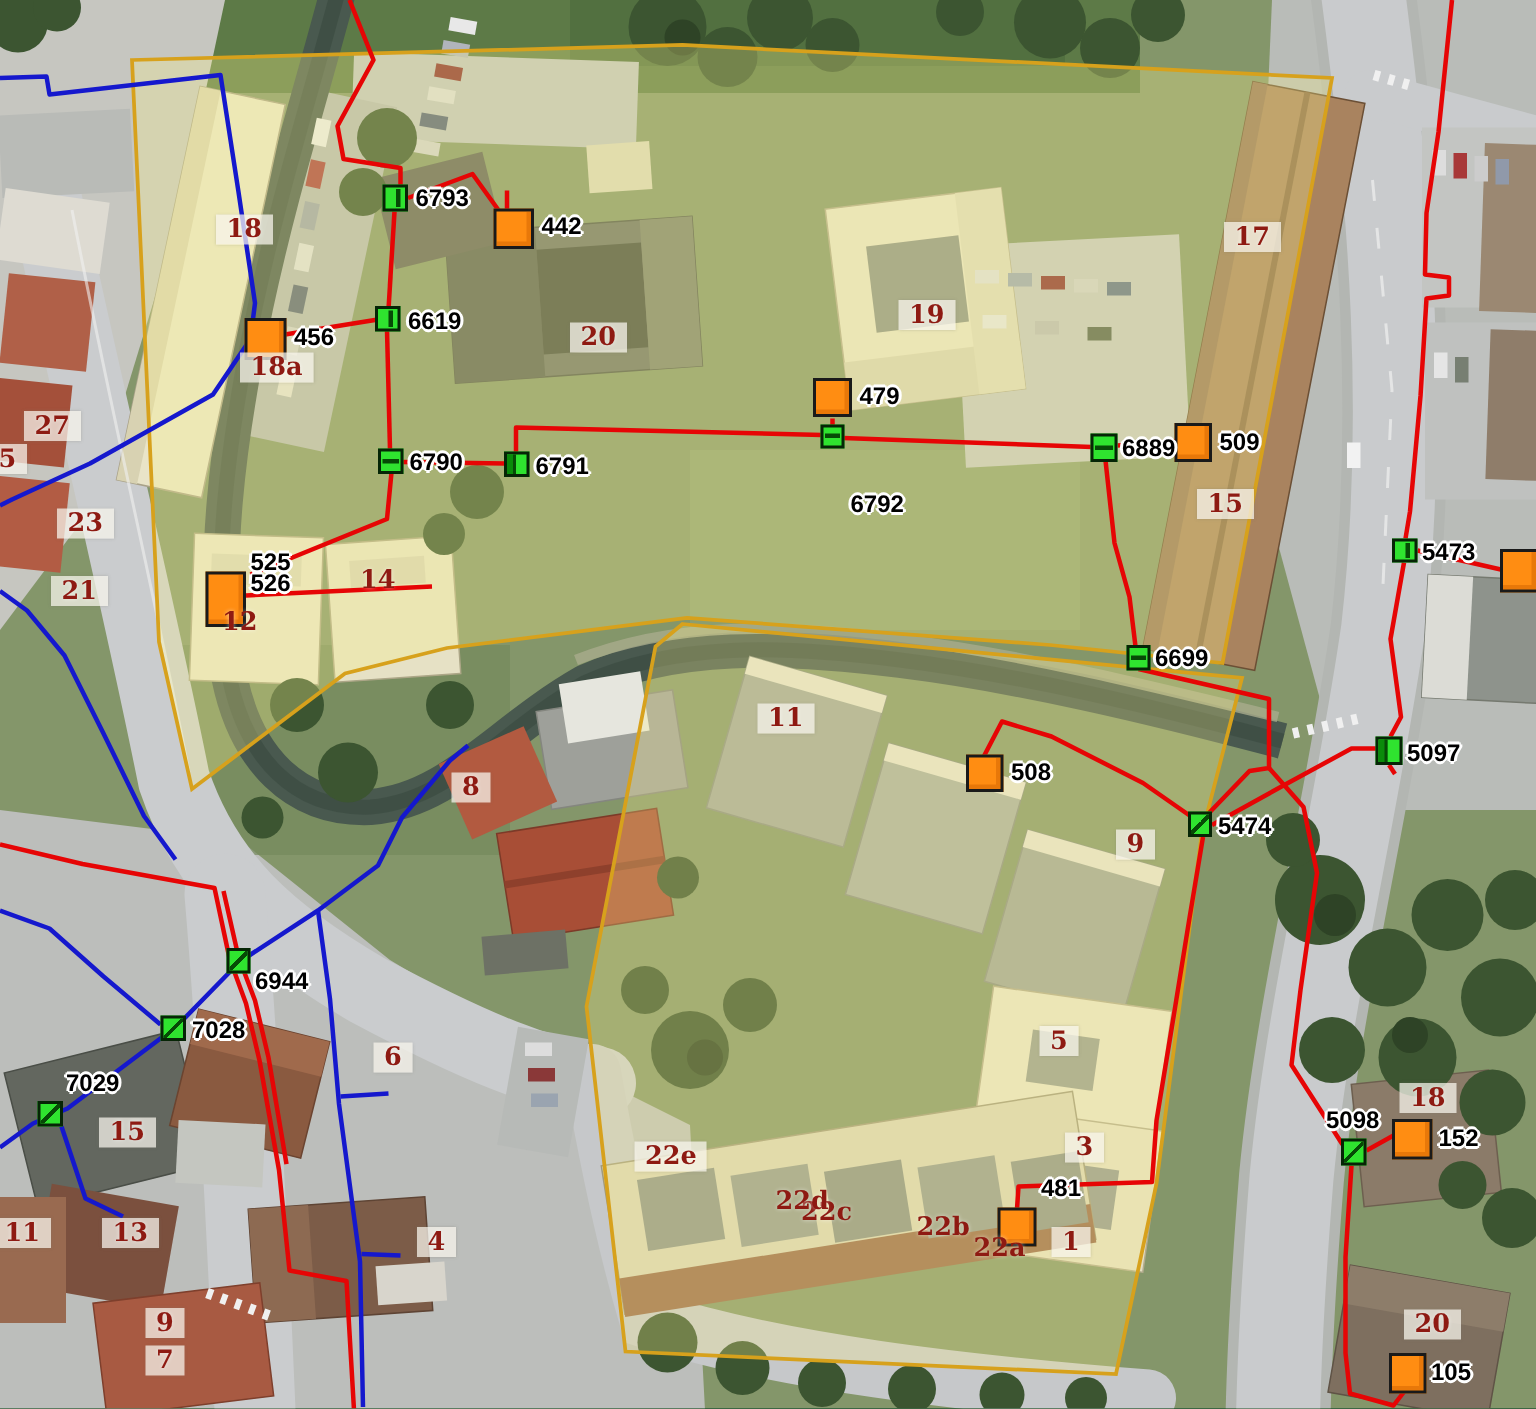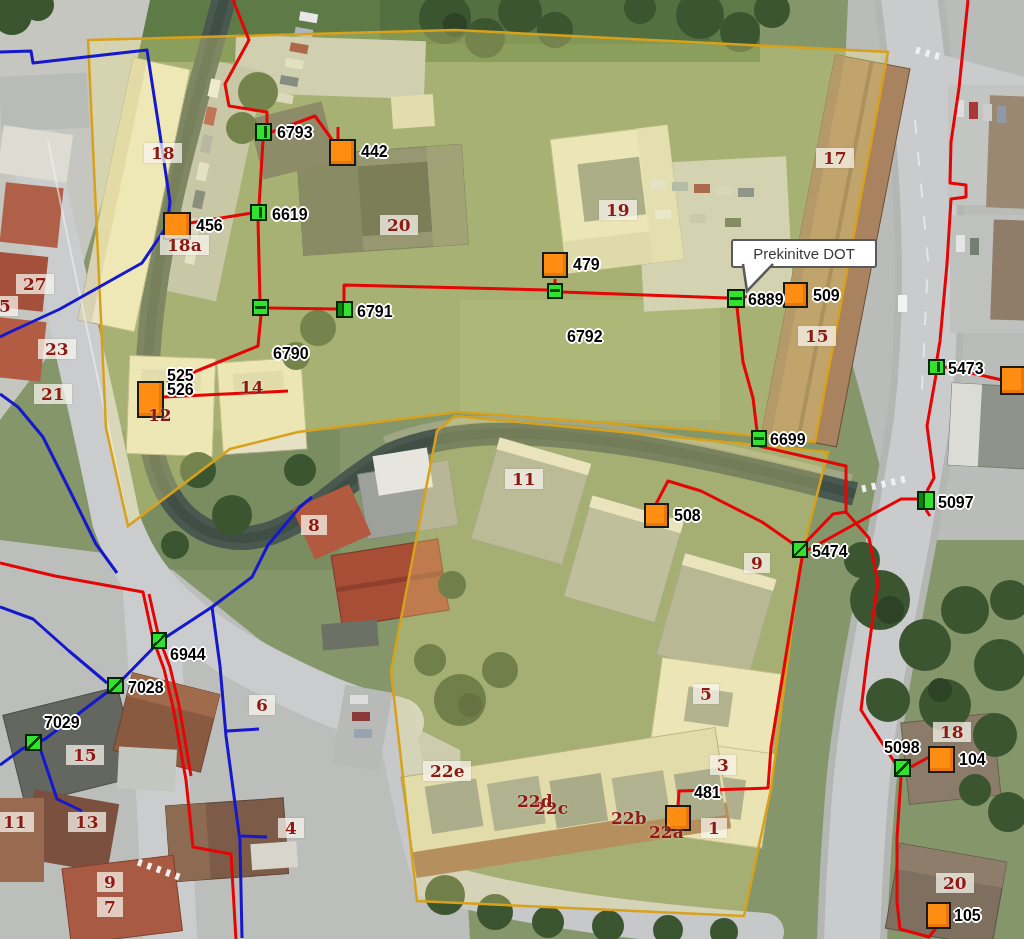--- a/index.html
+++ b/index.html
@@ -335,40 +335,40 @@
       <div class="node orange" title="508" style="left: 644px; top: 503px; width: 25px; height: 25px;"></div>
       <div class="node orange" title="525-526" style="left: 137px; top: 381px; width: 27px; height: 37px;"></div>
       <div class="node orange" title="104" style="left: 928px; top: 746px; width: 27px; height: 27px;"></div>
       <div class="node orange" title="105" style="left: 926px; top: 902px; width: 25px; height: 27px;"></div>
       <div class="node orange" title="481" style="left: 665px; top: 805px; width: 26px; height: 26px;"></div>
       <div class="node orange" title="edge" style="left: 1000px; top: 366px; width: 26px; height: 29px;"></div>
     </div>
   <div class="layer" id="labels-layer">
       <div class="node-label" style="left: 277px; top: 124px;">6793</div>
       <div class="node-label" style="left: 272px; top: 206px;">6619</div>
-      <div class="node-label" style="left: 273px; top: 300px; margin-top: 45px;">6790</div>
+      <div class="node-label" style="left: 273px; top: 300px;">6790</div>
       <div class="node-label" style="left: 357px; top: 303px;">6791</div>
       <div class="node-label" style="left: 567px; top: 284px; margin-top: 44px;">6792</div>
       <div class="node-label" style="left: 748px; top: 291px;">6889</div>
       <div class="node-label" style="left: 770px; top: 431px;">6699</div>
       <div class="node-label" style="left: 812px; top: 543px;">5474</div>
       <div class="node-label" style="left: 948px; top: 360px;">5473</div>
       <div class="node-label" style="left: 938px; top: 494px;">5097</div>
       <div class="node-label" style="left: 170px; top: 634px; margin-top: 12px;">6944</div>
       <div class="node-label" style="left: 128px; top: 679px;">7028</div>
       <div class="node-label" style="left: 44px; top: 714px;">7029</div>
       <div class="node-label" style="left: 884px; top: 739px;">5098</div>
       <div class="node-label" style="left: 361px; top: 143px;">442</div>
       <div class="node-label" style="left: 196px; top: 217px; text-align: center;">456</div>
       <div class="node-label" style="left: 573px; top: 256px;">479</div>
       <div class="node-label" style="left: 813px; top: 287px;">509</div>
       <div class="node-label" style="left: 674px; top: 507px;">508</div>
       <div class="node-label" style="left: 167px; top: 367px;">525</div>
       <div class="node-label" style="left: 167px; top: 366px; margin-top: 15px;">526</div>
-      <div class="node-label" style="left: 959px; top: 751px;">104</div>
+      <div class="node-label" style="left: 959px; top: 751px;">152</div>
       <div class="node-label" style="left: 954px; top: 907px;">105</div>
       <div class="node-label" style="left: 694px; top: 784px;">481</div>
       <div class="bldg-label boxed" style="left: 144px; top: 143px;">18</div>
       <div class="bldg-label boxed" style="left: 160px; top: 235px;">18a</div>
       <div class="bldg-label boxed" style="left: 380px; top: 215px;">20</div>
       <div class="bldg-label boxed" style="left: 599px; top: 200px;">19</div>
       <div class="bldg-label boxed" style="left: 816px; top: 148px;">17</div>
       <div class="bldg-label boxed" style="left: 798px; top: 326px;">15</div>
       <div class="bldg-label boxed" style="left: 16px; top: 274px;">27</div>
       <div class="bldg-label boxed" style="left: -8px; top: 296px;">5</div>
@@ -391,20 +391,13 @@
       <div class="bldg-label boxed" style="left: 278px; top: 818px;">4</div>
       <div class="bldg-label boxed" style="left: 66px; top: 745px;">15</div>
       <div class="bldg-label boxed" style="left: 68px; top: 812px;">13</div>
       <div class="bldg-label boxed" style="left: -4px; top: 812px;">11</div>
       <div class="bldg-label boxed" style="left: 97px; top: 872px;">9</div>
       <div class="bldg-label boxed" style="left: 97px; top: 897px;">7</div>
       <div class="bldg-label boxed" style="left: 933px; top: 722px;">18</div>
       <div class="bldg-label boxed" style="left: 936px; top: 873px;">20</div>
     </div>
 
-  <div class="tooltip" id="tooltip" style="left: 731px; top: 239px; width: 146px; height: 29px;">
-    <span>Prekinitve DOT</span>
-    <svg class="tt-pointer" viewBox="0 0 44 30">
-      <polygon points="6,0 36,0 10,27" fill="#ffffff"></polygon>
-      <path d="M6,0 L10,27 L36,0" fill="none" stroke="#5a5a5a" stroke-width="2.5"></path>
-    </svg>
-  </div>
 </div>
 
 </body></html>

